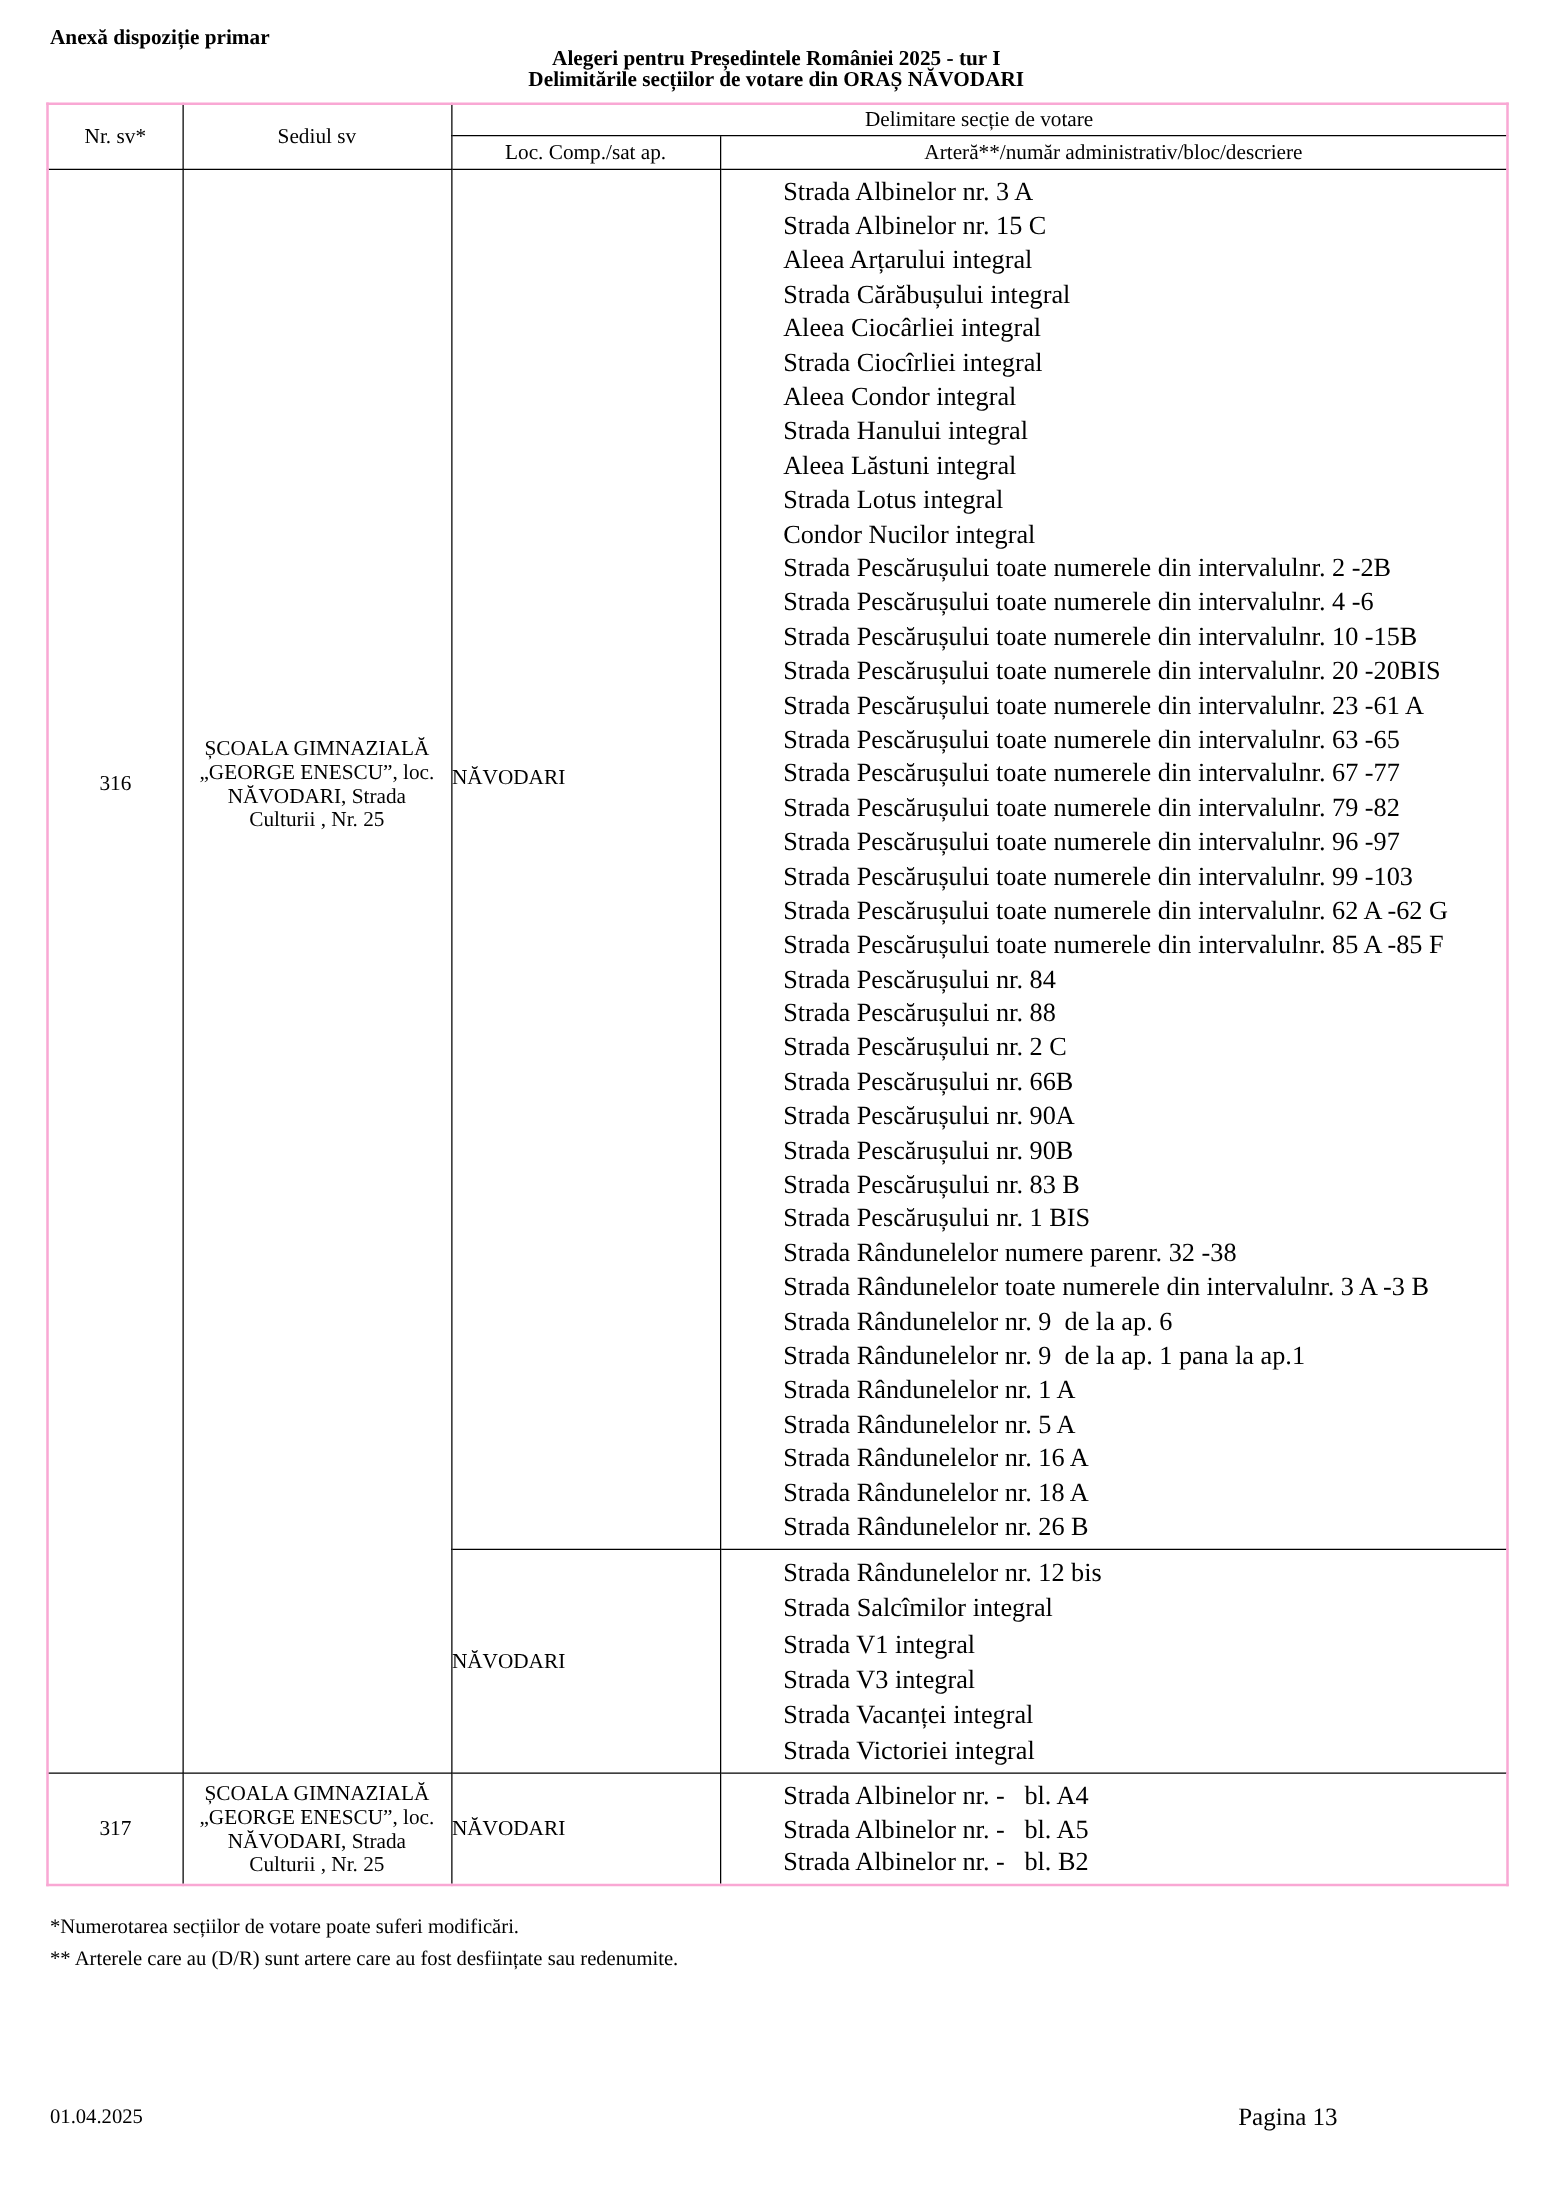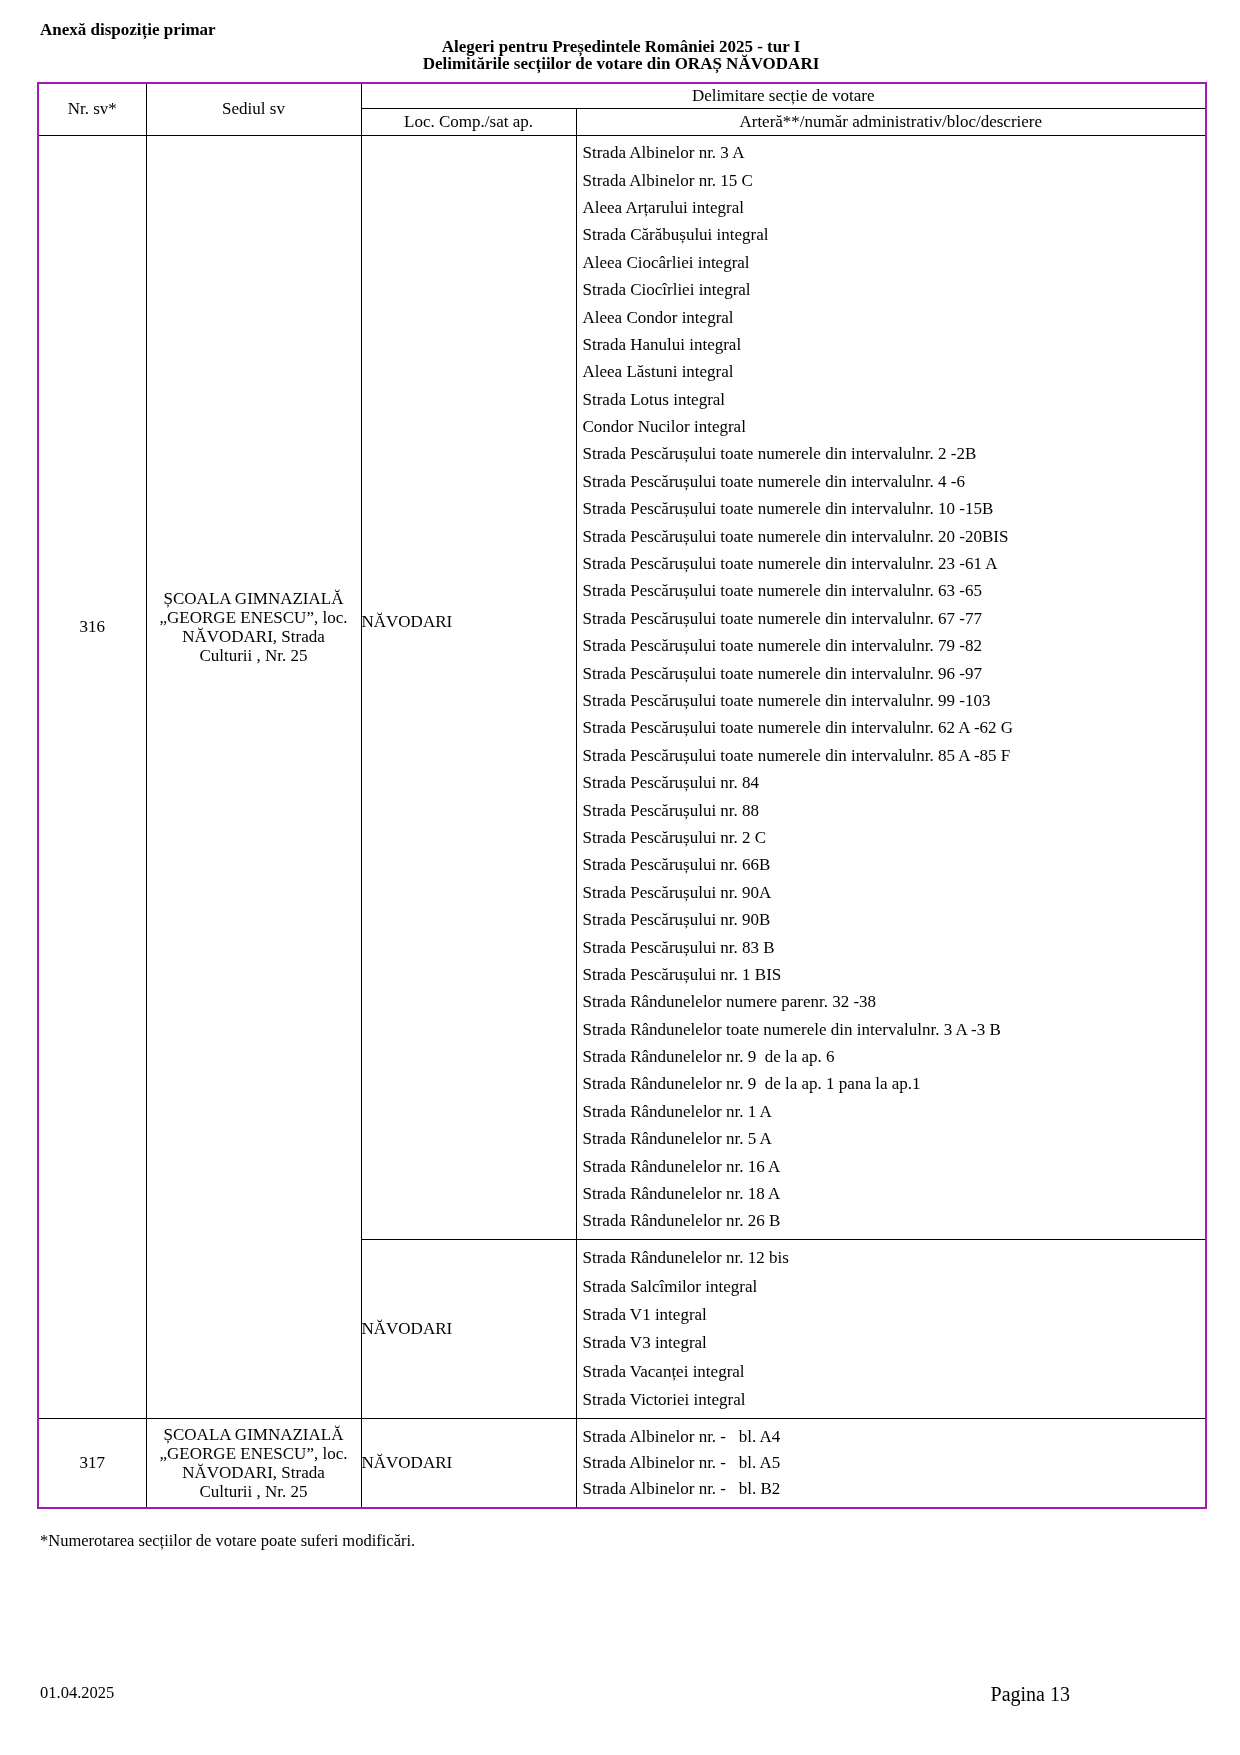--- a/index.html
+++ b/index.html
@@ -15,43 +15,44 @@
     font-size: 17px; font-weight: bold;
   }
   .titles {
     position: absolute; top: 38px; left: 0; width: 1242px;
     text-align: center; font-size: 17px; font-weight: bold; line-height: 17px;
   }
   .doc-table {
     position: absolute; left: 37px; top: 82px;
     border-collapse: collapse; table-layout: fixed;
     width: 1168px;
-    border: 2px solid #a21caf;
+    border: 2px solid #f9a8d4;
   }
   .doc-table th, .doc-table td {
     border: 1px solid #000;
     font-weight: normal;
     vertical-align: middle;
   }
   .doc-table thead th { font-size: 17px; text-align: center; }
   .hrow1 { height: 25px; }
   .hrow2 { height: 27px; }
   .nr-cell { text-align: center; font-size: 17px; }
   .sediu-cell {
     text-align: center; font-size: 17px; line-height: 19px;
     white-space: pre-line; padding-left: 2px; padding-right: 2px;
   }
   .loc-cell { font-size: 17px; }
   .lift-big  { padding-bottom: 300px; }  
   .lift-mid  { padding-bottom: 130px; }
   .streets-cell { vertical-align: top; padding: 4px 2px 4px 6px; }
   .streets .street-line {
-    height: 27.4px; font-size: 17px;
+    height: 27.4px; font-size: 21px;
     display: flex; align-items: center;
     white-space: pre-wrap;
+    margin-left: 44px;
   }
   .g2 .street-line { height: 28.4px; }
   .g317 .street-line { height: 26.4px; }
   .footnotes {
     position: absolute; left: 40px; top: 1528px;
     font-size: 16.5px; line-height: 26px;
   }
   .footer-date { position: absolute; left: 40px; top: 1683px; font-size: 16.5px; text-align: right; }
   .footer-page { position: absolute; right: 170px; top: 1683px; font-size: 20px; }
 </style>
@@ -162,16 +163,17 @@
             <div class="street-line">Strada Albinelor nr. -   bl. A5</div>
             <div class="street-line">Strada Albinelor nr. -   bl. B2</div>
           </div>
       </td>
     </tr>
   </tbody>
 </table>
 
 <div class="footnotes">
   <div>*Numerotarea secțiilor de votare poate suferi modificări.</div>
+  <div>** Arterele care au (D/R)  sunt artere care au fost desființate sau redenumite.</div>
 </div>
 
 <div class="footer-date">01.04.2025</div>
 <div class="footer-page">Pagina 13</div>
 
 </body></html>

